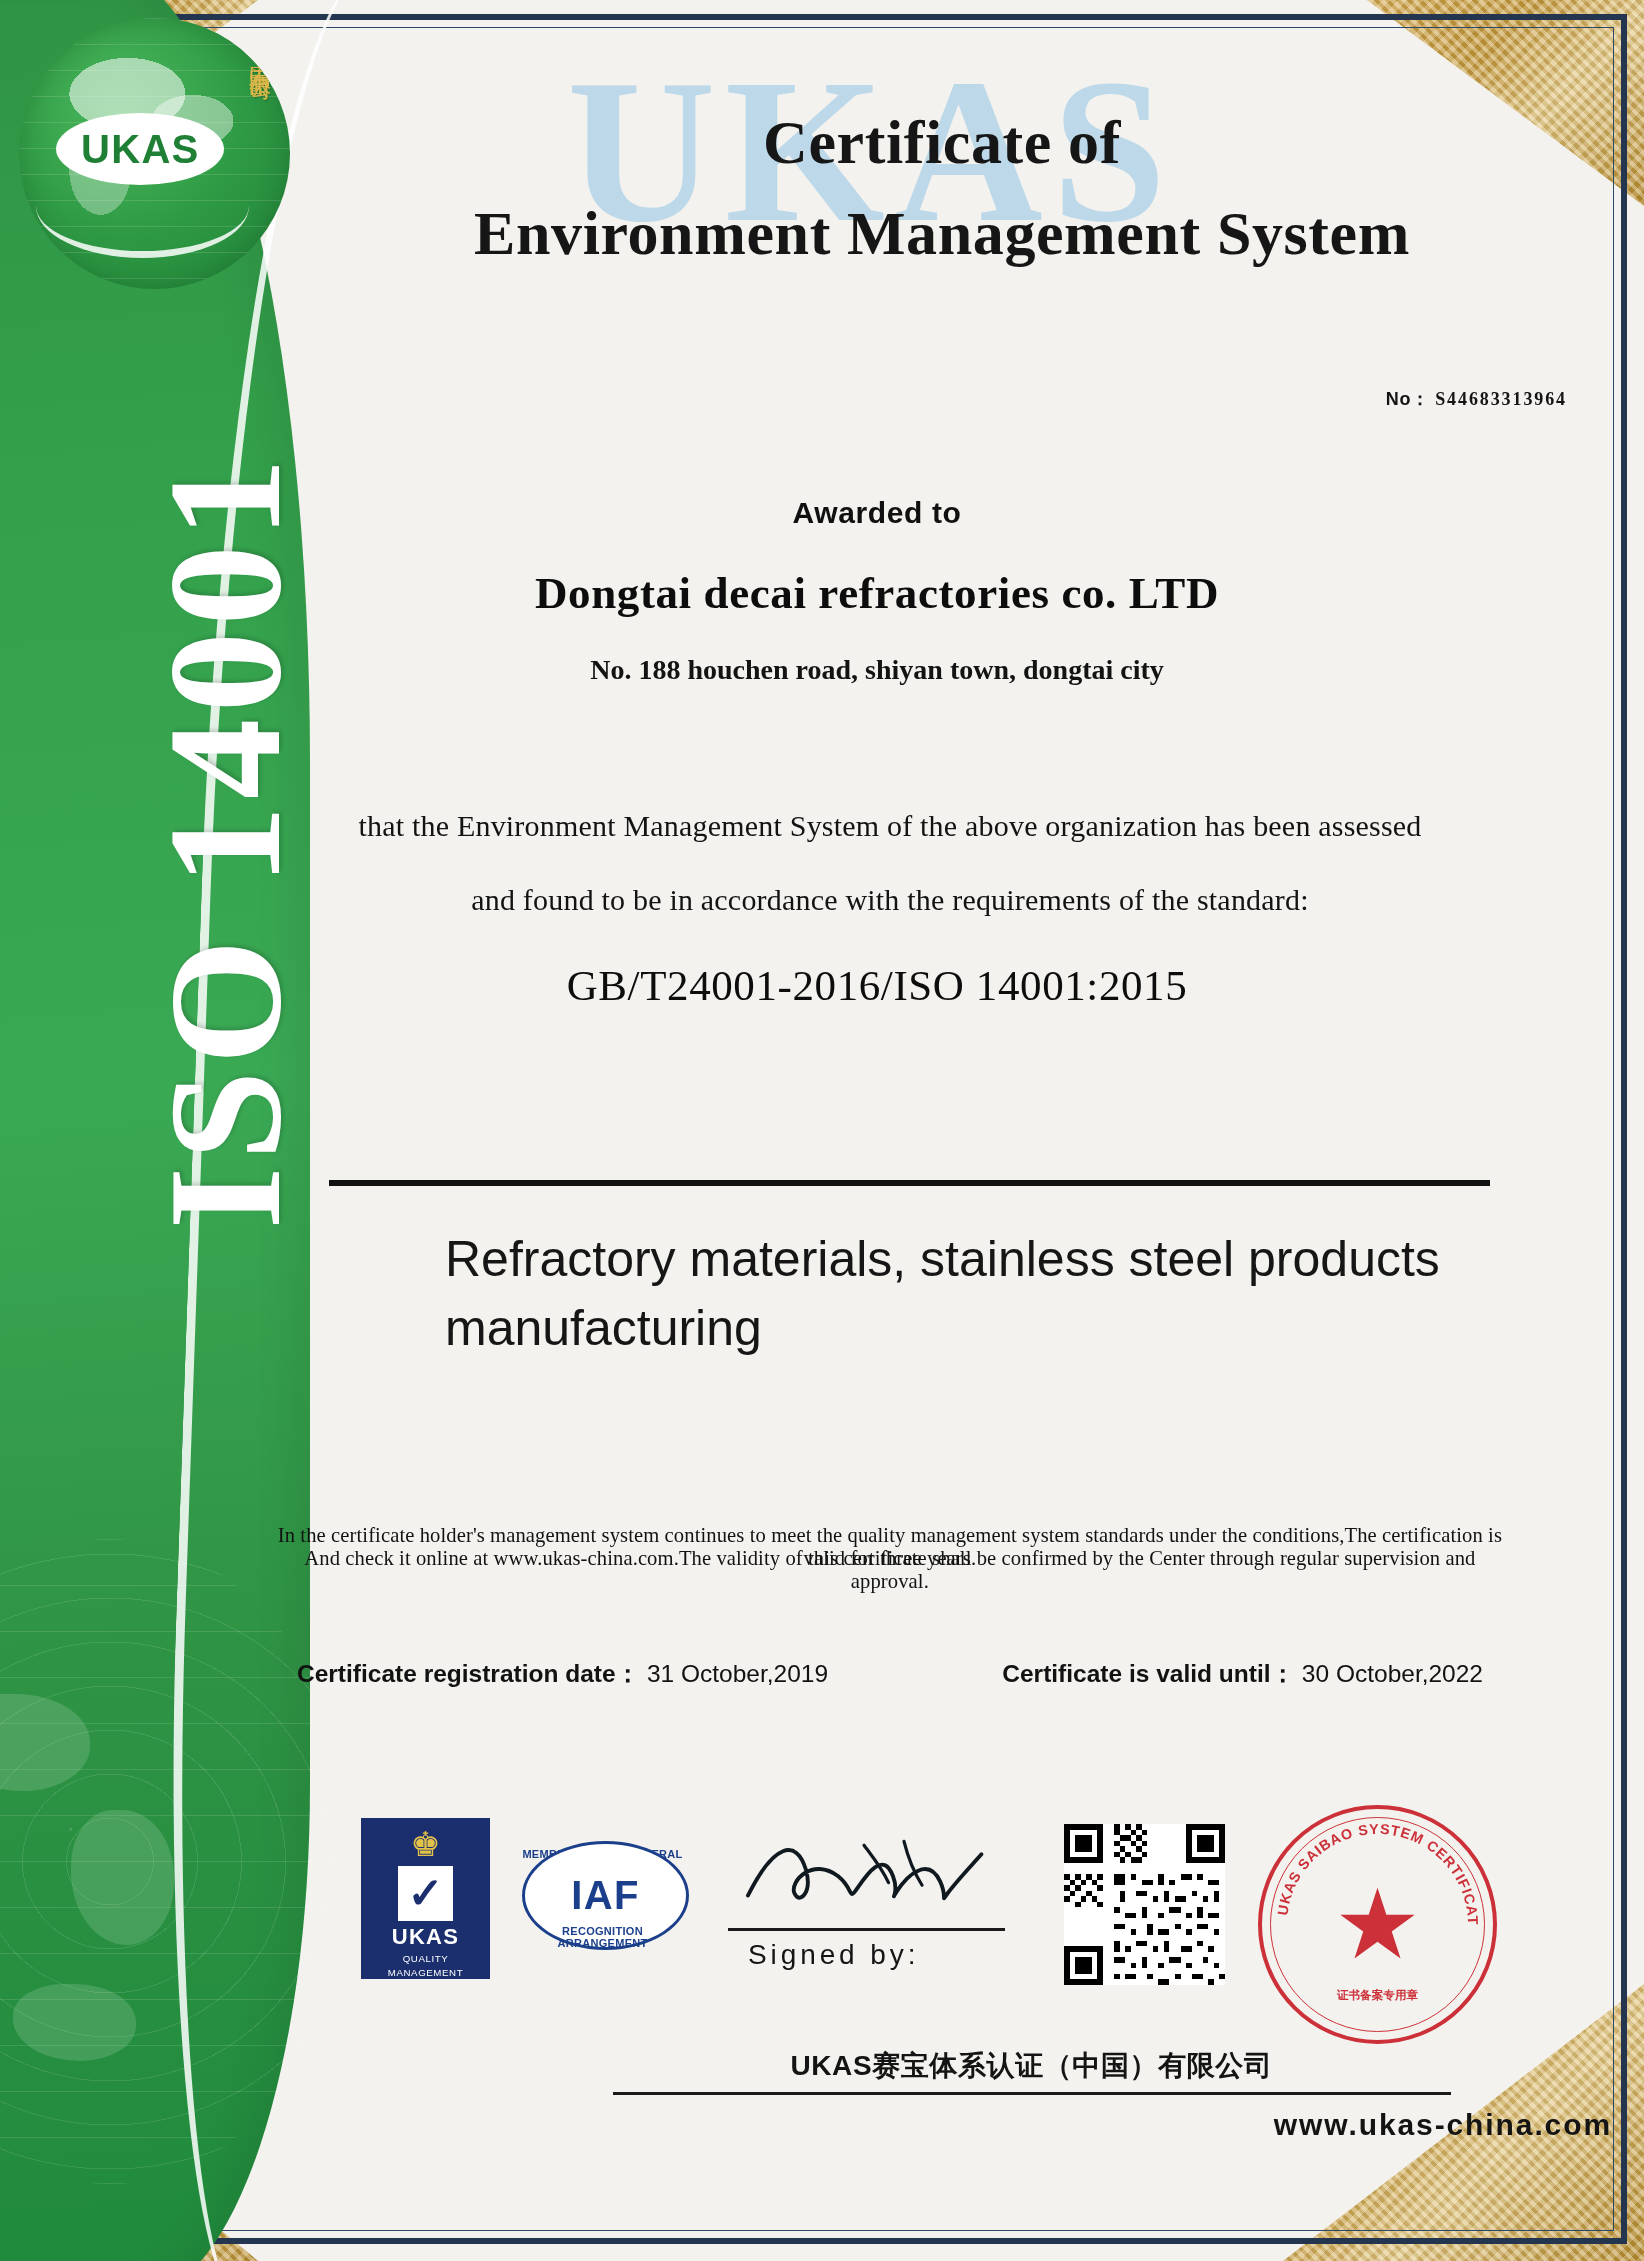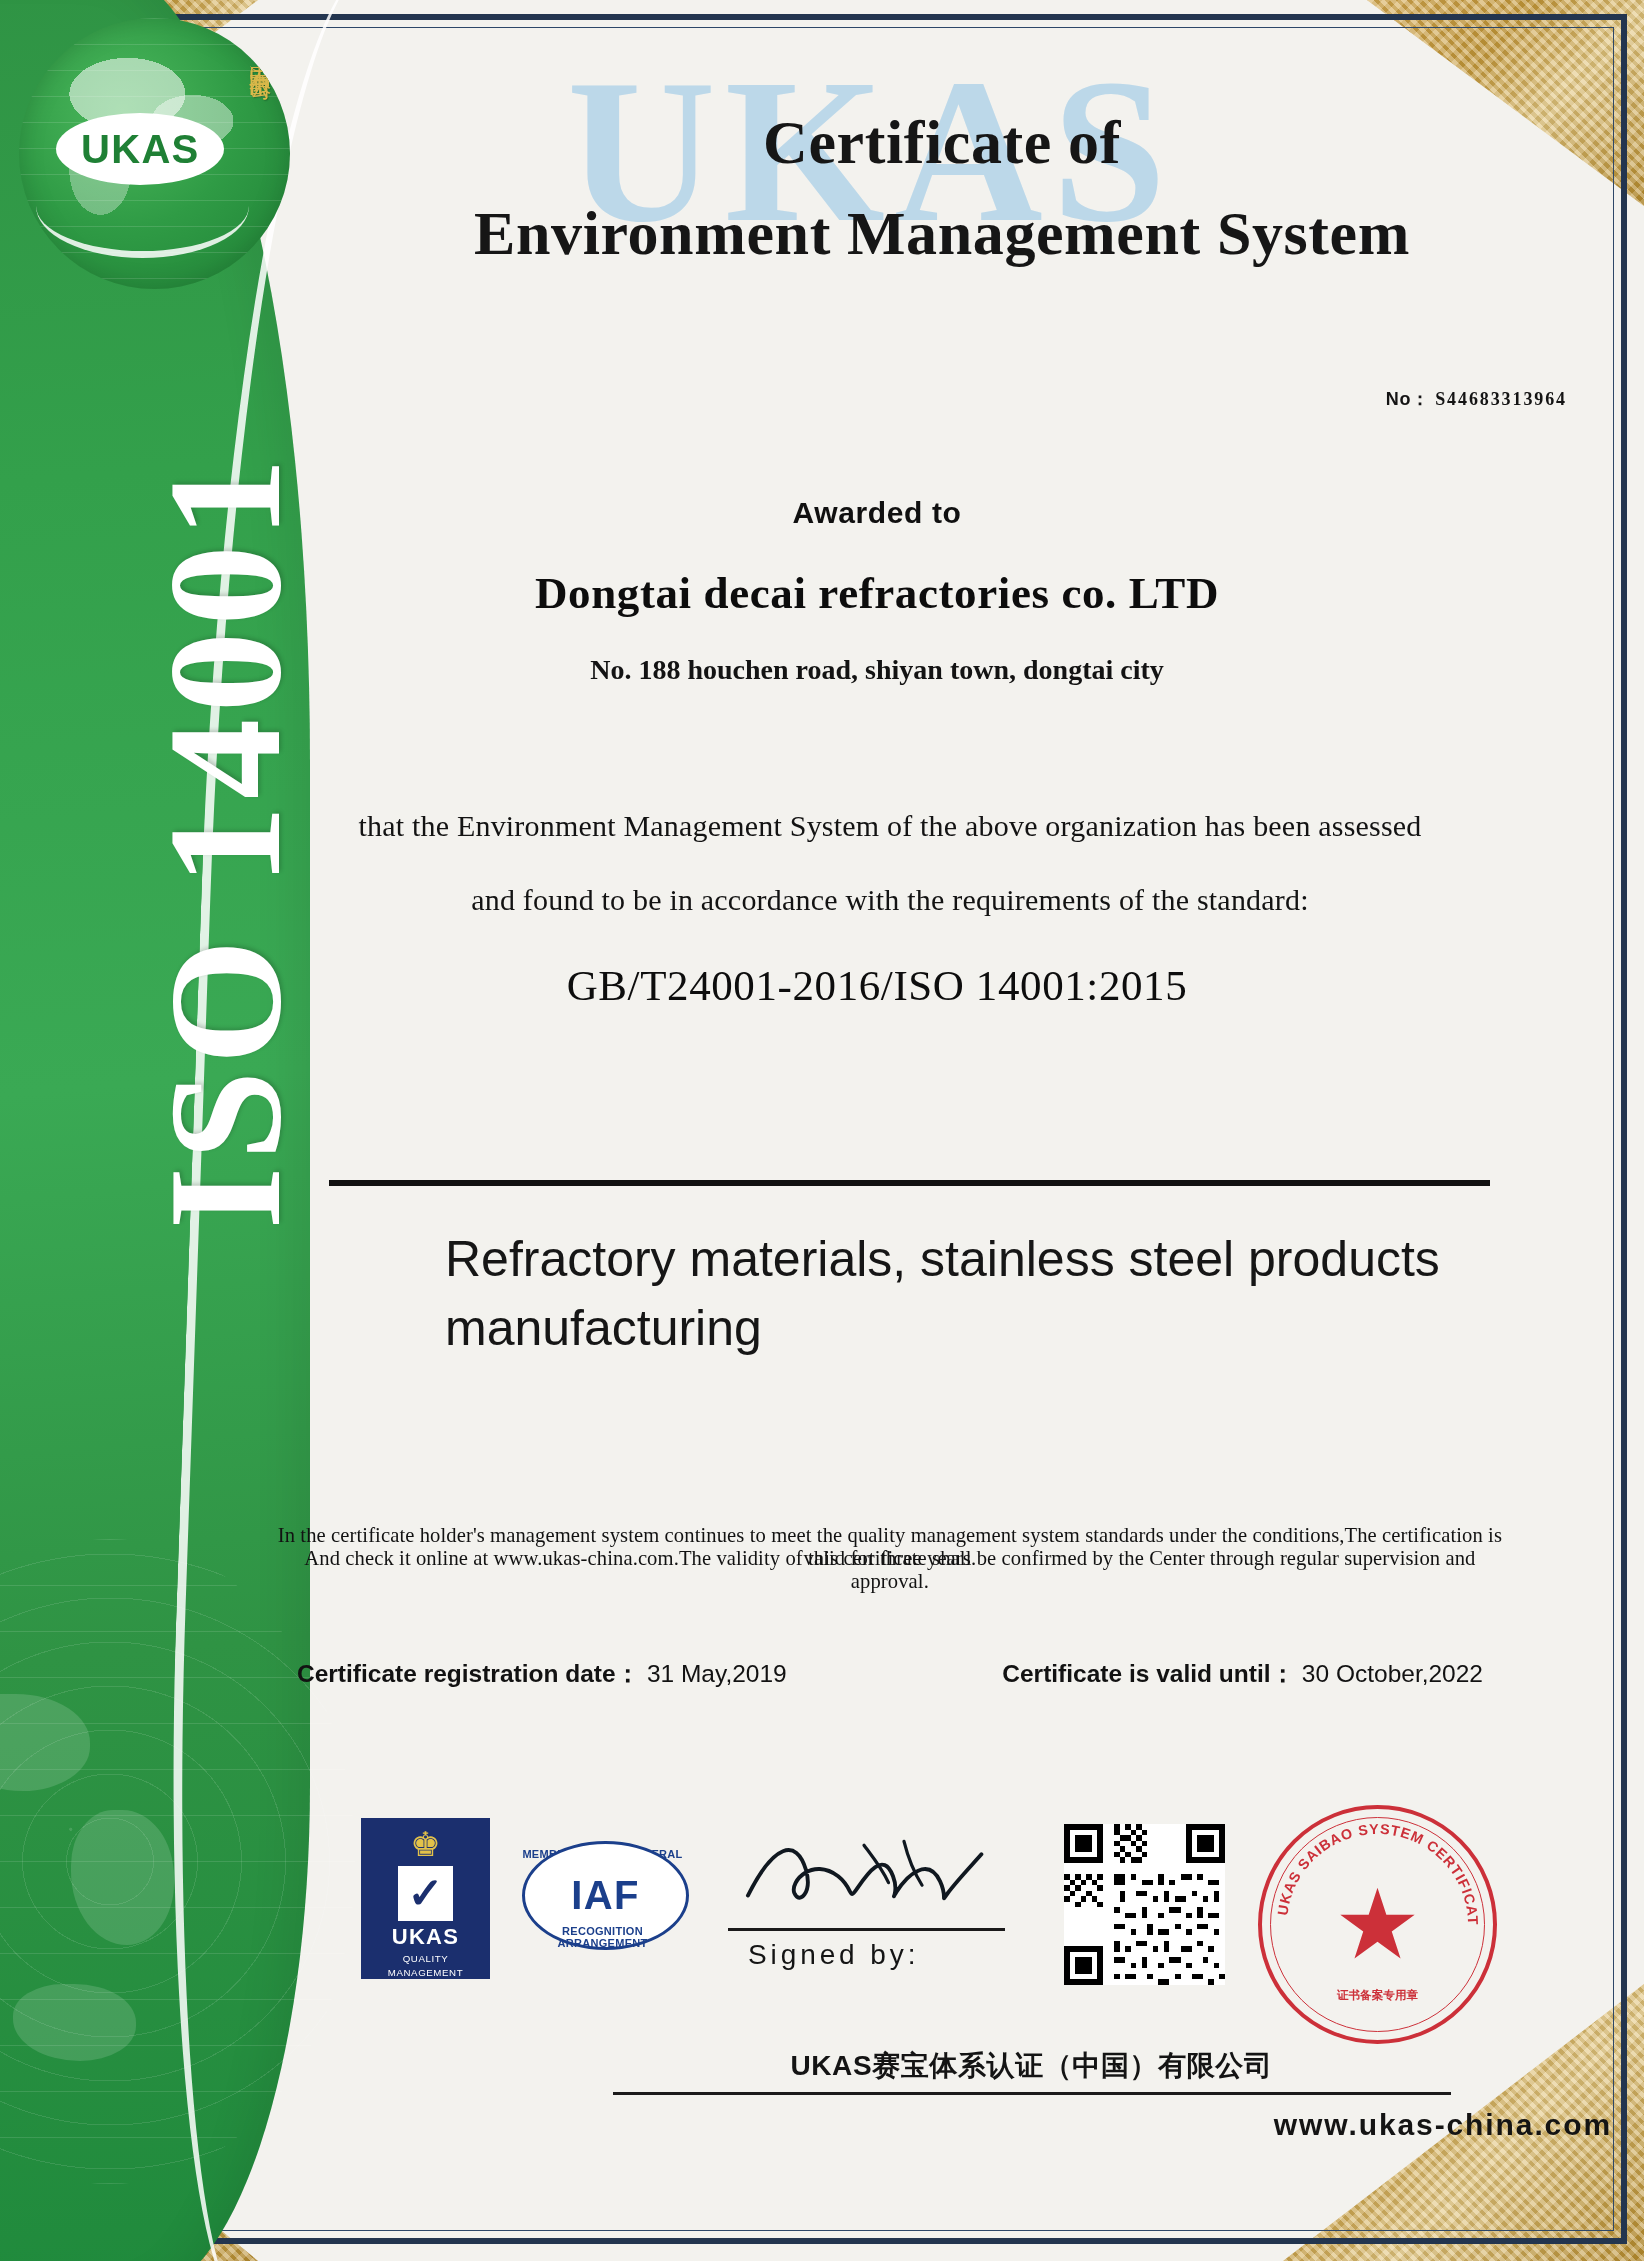--- a/index.html
+++ b/index.html
@@ -587,21 +587,21 @@
 
     <div class="scope-rule"></div>
     <div class="scope-text">Refractory materials, stainless steel products manufacturing</div>
 
     <div class="fineprint fineprint-1">In the certificate holder's management system continues to meet the quality management system standards under the conditions,The certification is valid for three years.</div>
     <div class="fineprint fineprint-2">And check it online at www.ukas-china.com.The validity of this certificate shall be confirmed by the Center through regular supervision and approval.</div>
 
     <div class="dates-row">
       <div>
         <span class="label">Certificate registration date：</span>
-        <span class="value">31 May,2019</span>
+        <span class="value">31 October,2019</span>
       </div>
       <div>
         <span class="label">Certificate is valid until：</span>
         <span class="value">30 October,2022</span>
       </div>
     </div>
 
     <div class="logos-row">
 
       <div class="ukas-box">

